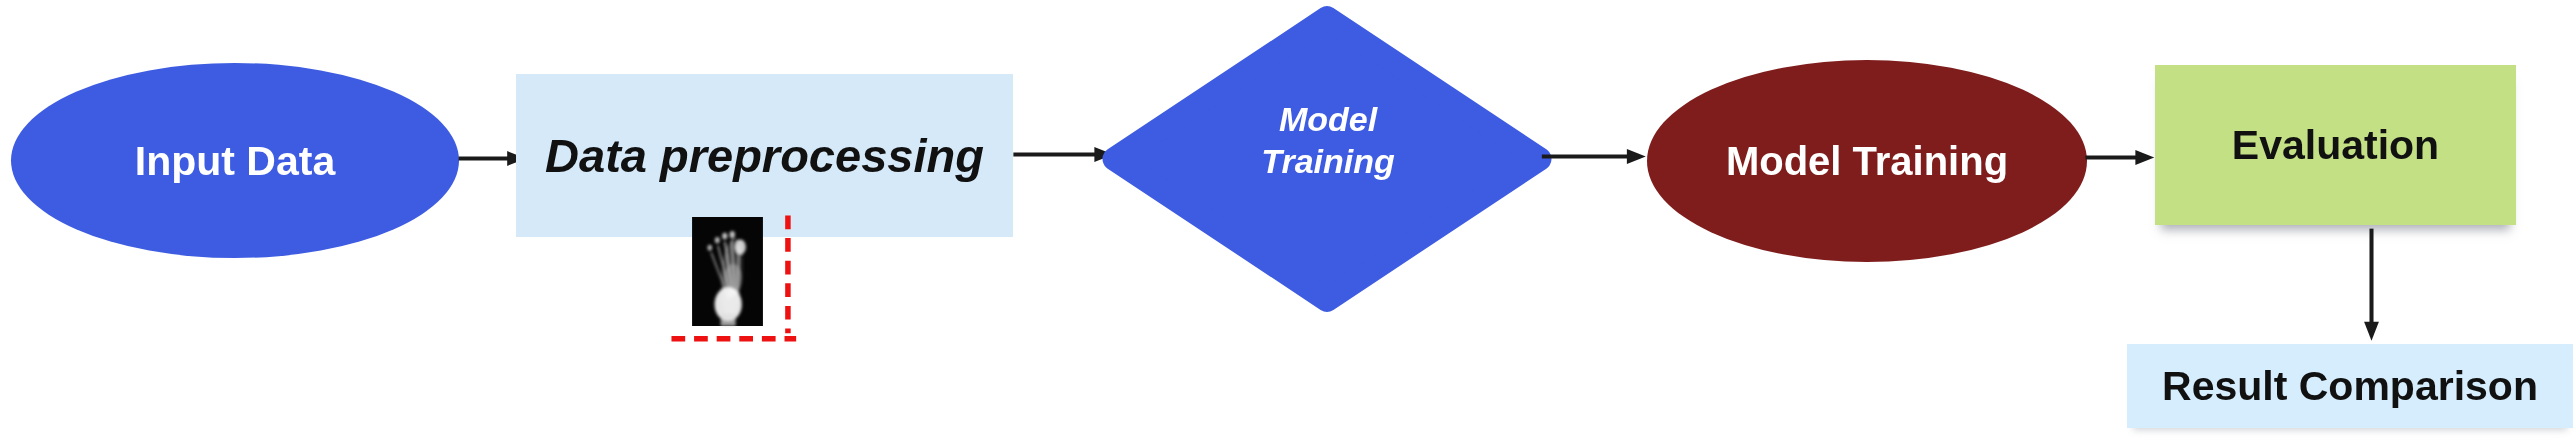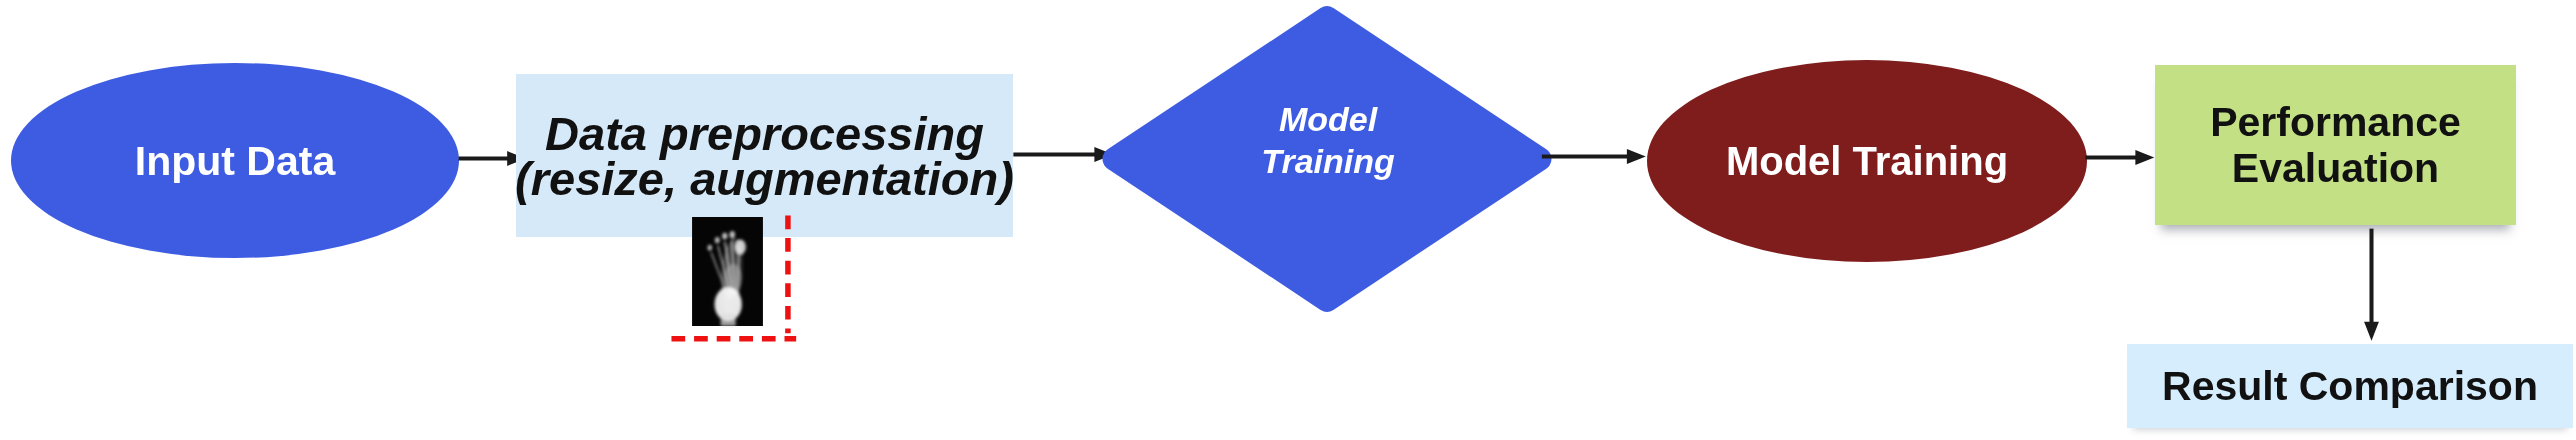--- a/index.html
+++ b/index.html
@@ -32,21 +32,20 @@
     <span>Input Data</span>
   </div>
 
   <svg class="abs" style="left:458px;top:145px;" width="70" height="27" viewBox="0 0 102 40">
     <line x1="0" y1="20" x2="74" y2="20" stroke-width="6" stroke="#1A1A1A"></line>
     <polygon points="72,9 100,20 72,31" fill="#1A1A1A"></polygon>
   </svg>
 
   <div class="node lbl56" style="left: 516px; top: 74px; width: 497px; height: 163px; background-color: rgb(214, 233, 248); color: rgb(17, 17, 17);">
     <span>Data preprocessing</span>
-    <span>(resize, augmentation)</span>
   </div>
 
   <svg class="abs" style="left:692px;top:217px;" width="71" height="109" viewBox="0 0 104 160">
     <defs>
       <filter id="xblur" x="-30%" y="-30%" width="160%" height="160%">
         <feGaussianBlur stdDeviation="2.2"></feGaussianBlur>
       </filter>
     </defs>
     <rect width="104" height="160" fill="#050505"></rect>
     <g filter="url(#xblur)">
@@ -93,21 +92,20 @@
   <div class="node ellipse lbl58" style="left: 1647px; top: 60px; width: 440px; height: 202px; background-color: #7f1d1d; color: rgb(255, 255, 255);">
     <span>Model Training</span>
   </div>
 
   <svg class="abs" style="left:2085px;top:144px;" width="71" height="27" viewBox="0 0 104 40">
     <line x1="0" y1="20" x2="76" y2="20" stroke-width="6" stroke="#1A1A1A"></line>
     <polygon points="74,9 102,20 74,31" fill="#1A1A1A"></polygon>
   </svg>
 
   <div class="node lbl60 shadow-strong" style="left: 2155px; top: 65px; width: 361px; height: 160px; background-color: rgb(195, 224, 133); color: rgb(17, 17, 17);">
-    <span>Performance</span>
     <span>Evaluation</span>
   </div>
 
   <svg class="abs" style="left:2358px;top:228px;" width="27" height="116" viewBox="0 0 40 170">
     <line x1="20" y1="0" x2="20" y2="140" stroke-width="6" stroke="#1A1A1A"></line>
     <polygon points="9,138 31,138 20,166" fill="#1A1A1A"></polygon>
   </svg>
 
   <div class="node lbl60 shadow-soft" style="left: 2127px; top: 344px; width: 446px; height: 84px; background-color: rgb(213, 237, 252); color: rgb(17, 17, 17);">
     <span>Result Comparison</span>

